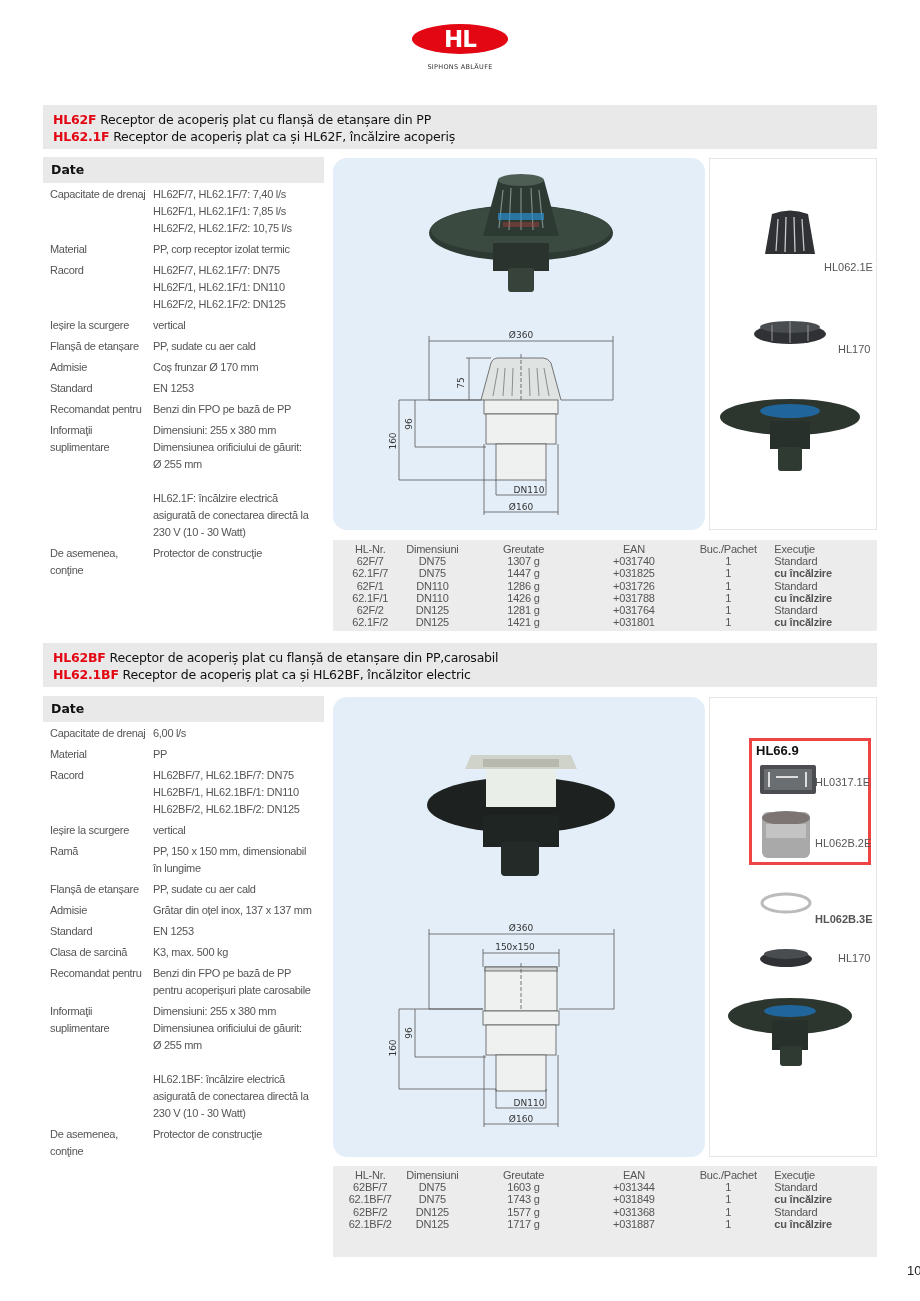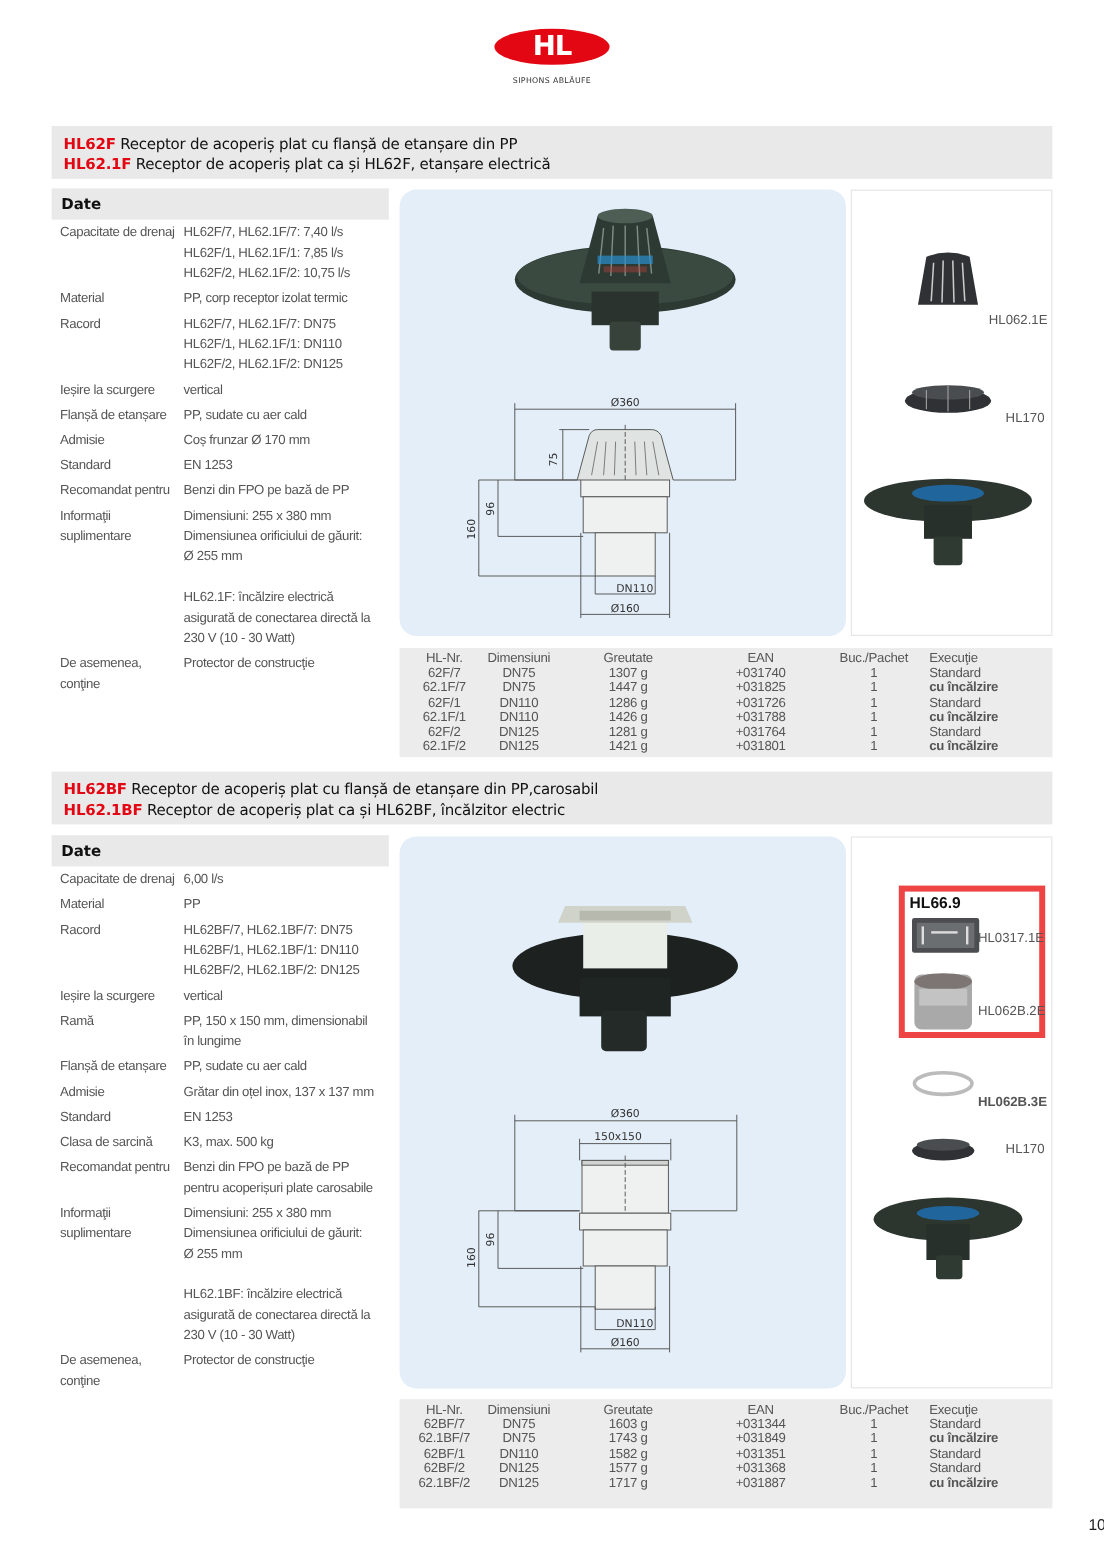--- a/index.html
+++ b/index.html
@@ -50,21 +50,21 @@
 
 <div class="logo">
   <div class="logo-oval">
       <span>HL</span>
     </div>
   <div class="logo-tag">SIPHONS ABLÄUFE</div>
 </div>
 
 <div class="title-bar" style="top:105px;height:44px;">
   <div class="title-line"><span class="title-code">HL62F</span><span> Receptor de acoperiș plat cu flanșă de etanșare din PP</span></div>
-  <div class="title-line"><span class="title-code">HL62.1F</span><span> Receptor de acoperiș plat ca și HL62F,  etanșare electrică</span></div>
+  <div class="title-line"><span class="title-code">HL62.1F</span><span> Receptor de acoperiș plat ca și HL62F,  încălzire acoperiș</span></div>
 </div>
 
 <div class="date-head" style="top:157px;">Date</div>
 
 <div class="spec" style="top:186px;">
   <div class="spec-row" style="margin-bottom:4px">
     <div class="spec-label">Capacitate de drenaj</div>
     <div class="spec-value">
       <div>HL62F/7, HL62.1F/7:  7,40 l/s</div>
       <div>HL62F/1, HL62.1F/1:  7,85 l/s</div>
@@ -426,21 +426,21 @@
     <text x="188" y="234" font-size="9" text-anchor="middle" fill="#333">Ø360</text>
     <text x="182" y="253" font-size="9" text-anchor="middle" fill="#333">150x150</text>
     <text x="79" y="336" font-size="9" fill="#333" transform="rotate(-90 79 336)" text-anchor="middle">96</text>
     <text x="63" y="351" font-size="9" fill="#333" transform="rotate(-90 63 351)" text-anchor="middle">160</text>
     <text x="196" y="409" font-size="9" text-anchor="middle" fill="#333">DN110</text>
     <text x="188" y="425" font-size="9" text-anchor="middle" fill="#333">Ø160</text>
   </svg>
 </div>
 
 <div class="acc-panel" style="top:697px;height:460px;">
-  <div style="position:absolute;left:39px;top:40px;width:122px;height:127px;border:5px solid #ef4444;">
+  <div style="position:absolute;left:39px;top:40px;width:122px;height:127px;border:3px solid #ef4444;">
     <div style="position:absolute;left:4px;top:2px;font-size:13px;font-weight:bold;color:#111;">HL66.9</div>
   </div>
   <svg width="165" height="458" viewBox="0 0 165 458" style="position:absolute;left:0;top:0">
     <g>
       <rect x="50" y="67" width="56" height="29" rx="2" fill="#4b4d50"></rect>
       <rect x="54" y="71" width="48" height="21" fill="#6b6e70"></rect>
       <g fill="#ddd">
           <rect x="58" y="74" width="2" height="15"></rect>
           <rect x="95" y="74" width="2" height="15"></rect>
           <rect x="66" y="78" width="22" height="2"></rect>
@@ -494,28 +494,20 @@
         </tr>
       <tr>
           <td class="c0">62.1BF/7</td>
           <td class="c1">DN75</td>
           <td class="c2">1743 g</td>
           <td class="c3">+031849</td>
           <td class="c4">1</td>
           <td class="c5 bold">cu încălzire</td>
         </tr>
       <tr>
-          <td class="c0">62BF/1</td>
-          <td class="c1">DN110</td>
-          <td class="c2">1582 g</td>
-          <td class="c3">+031351</td>
-          <td class="c4">1</td>
-          <td class="c5">Standard</td>
-        </tr>
-      <tr>
           <td class="c0">62BF/2</td>
           <td class="c1">DN125</td>
           <td class="c2">1577 g</td>
           <td class="c3">+031368</td>
           <td class="c4">1</td>
           <td class="c5">Standard</td>
         </tr>
       <tr>
           <td class="c0">62.1BF/2</td>
           <td class="c1">DN125</td>

